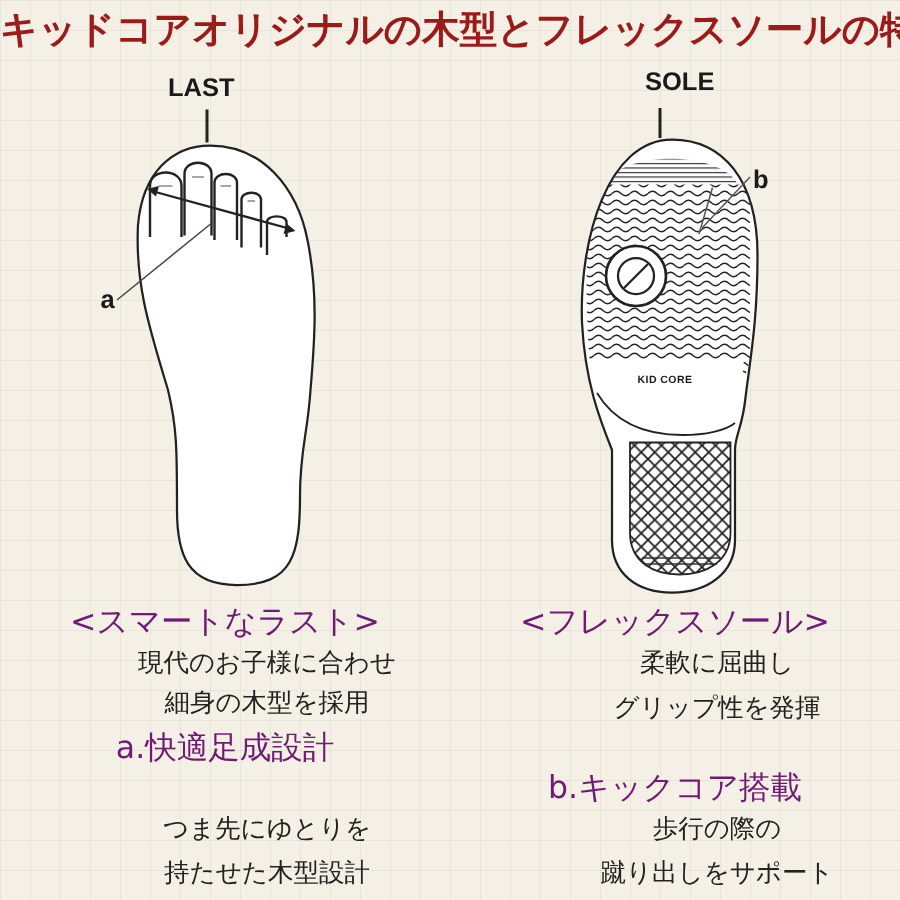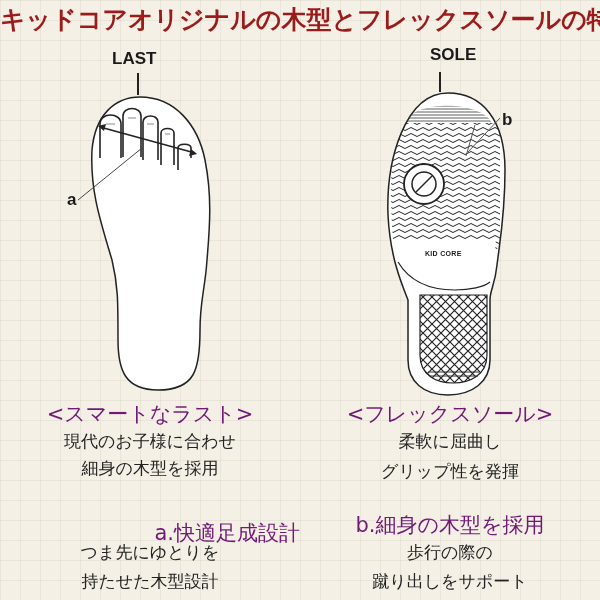--- a/index.html
+++ b/index.html
@@ -21,21 +21,21 @@
     position:absolute; font-family:"Liberation Sans", sans-serif;
     font-weight:bold; font-size:17px; color:#1a1a1a;
   }
   svg.illus { position:absolute; left:0; top:0; }
   .heading {
     position:absolute; width:300px; text-align:center; color:#701a75;
     font-size:21px; white-space:nowrap;
   }
   .body-line {
     position:absolute; width:300px; text-align:center; color:#222;
-    font-size:17px; white-space:nowrap;
+    font-size:17px; white-space:nowrap;margin-left:28px;
   }
 </style>
 </head>
 <body>
 
 <div class="title">キッドコアオリジナルの木型とフレックスソールの特徴</div>
 
 <svg class="illus" width="600" height="600" viewBox="0 0 600 600">
   <defs>
     <pattern id="waves" width="12" height="6" patternUnits="userSpaceOnUse">
@@ -105,22 +105,22 @@
 
 <div class="label" style="left:112px; top:49px;">LAST</div>
 <div class="label" style="left:67px; top:190px;">a</div>
 <div class="label" style="left:412px; top:45px;margin-left:18px;">SOLE</div>
 <div class="label" style="left:502px; top:110px;">b</div>
 <div class="label" style="left:425px; top:250px; font-size:7px; letter-spacing:0.3px;">KID CORE</div>
 
 <div class="heading" style="left:0; top:400px;">&lt;スマートなラスト&gt;</div>
 <div class="body-line" style="left:0; top:430px;">現代のお子様に合わせ</div>
 <div class="body-line" style="left:0; top:457px;">細身の木型を採用</div>
-<div class="heading" style="left:0; top:519px;text-align:right;">a.快適足成設計</div>
+<div class="heading" style="left:0; top:484px;">a.快適足成設計</div>
 <div class="body-line" style="left:0; top:541px;">つま先にゆとりを</div>
 <div class="body-line" style="left:0; top:570px;">持たせた木型設計</div>
 
 <div class="heading" style="left:300px; top:400px;">&lt;フレックスソール&gt;</div>
 <div class="body-line" style="left:300px; top:430px;">柔軟に屈曲し</div>
 <div class="body-line" style="left:300px; top:460px;">グリップ性を発揮</div>
-<div class="heading" style="left:300px; top:511px;">b.細身の木型を採用</div>
+<div class="heading" style="left:300px; top:511px;">b.キックコア搭載</div>
 <div class="body-line" style="left:300px; top:541px;font-family:Liberation Mono, monospace;">歩行の際の</div>
 <div class="body-line" style="left:300px; top:570px;">蹴り出しをサポート</div>
 
 </body></html>

